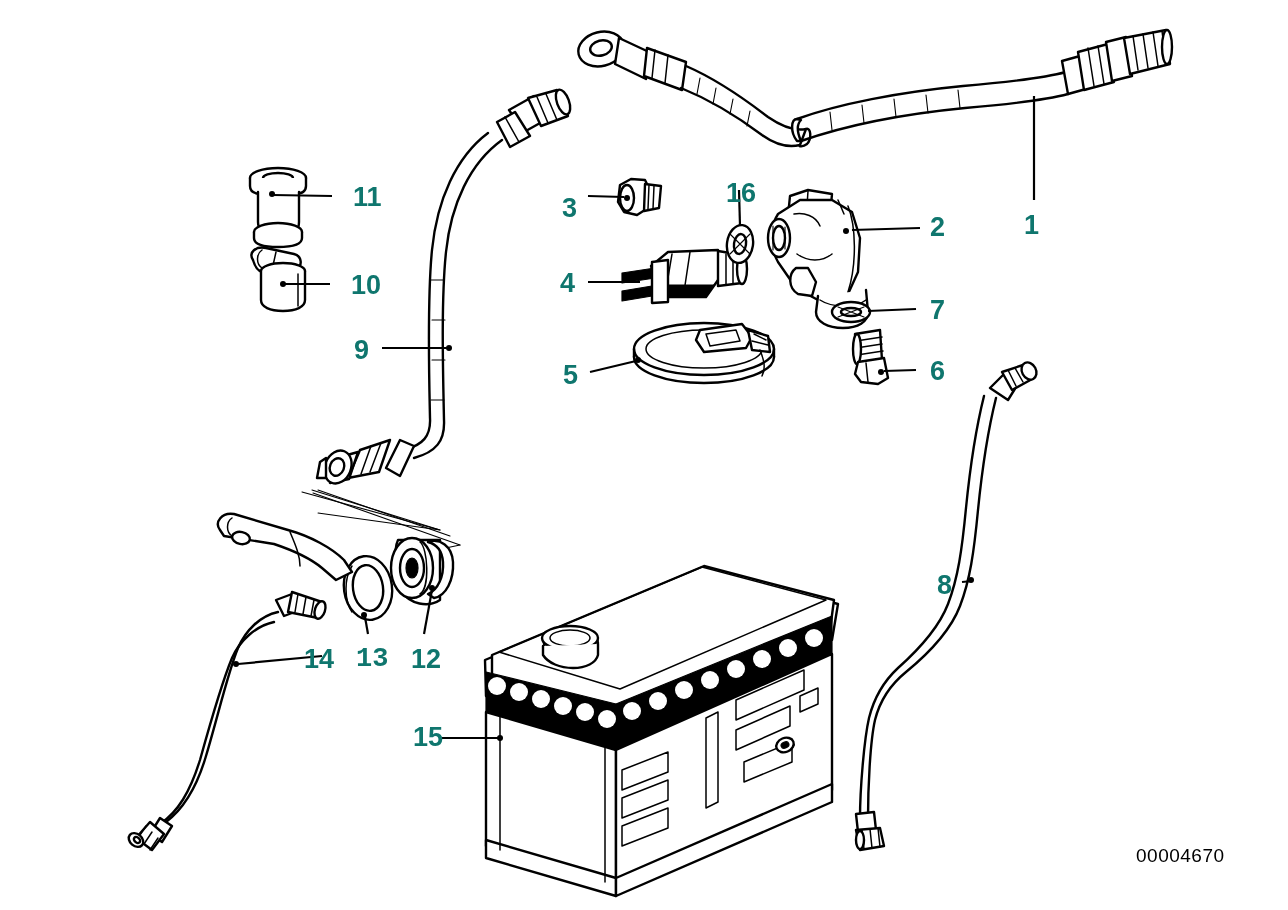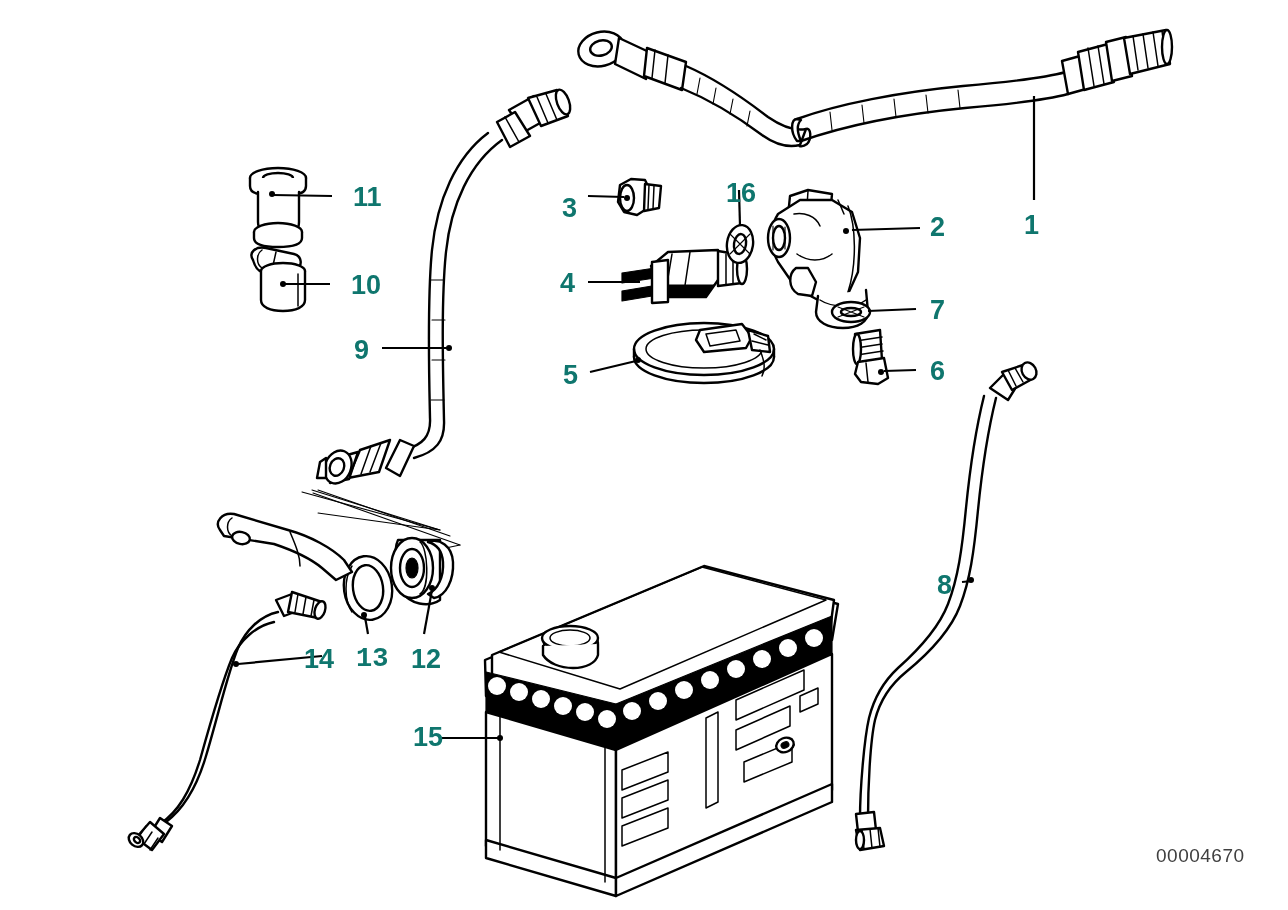--- a/index.html
+++ b/index.html
@@ -34,23 +34,22 @@
     line-height: 1;
     color: #0f766e;
     white-space: nowrap;
     user-select: none;
   }
   #diagram-id {
     position: absolute;
     font-family: "Liberation Sans", sans-serif;
     font-size: 19px;
     letter-spacing: 0.5px;
-    color: #404040;
+    color: #000000;
     white-space: nowrap;
-    margin-left: 20px;
   }
 </style>
 </head>
 <body>
 
 <div id="diagram-root">
 
   <svg id="diagram-svg" viewBox="0 0 1288 910">
     <defs>
       <style>

